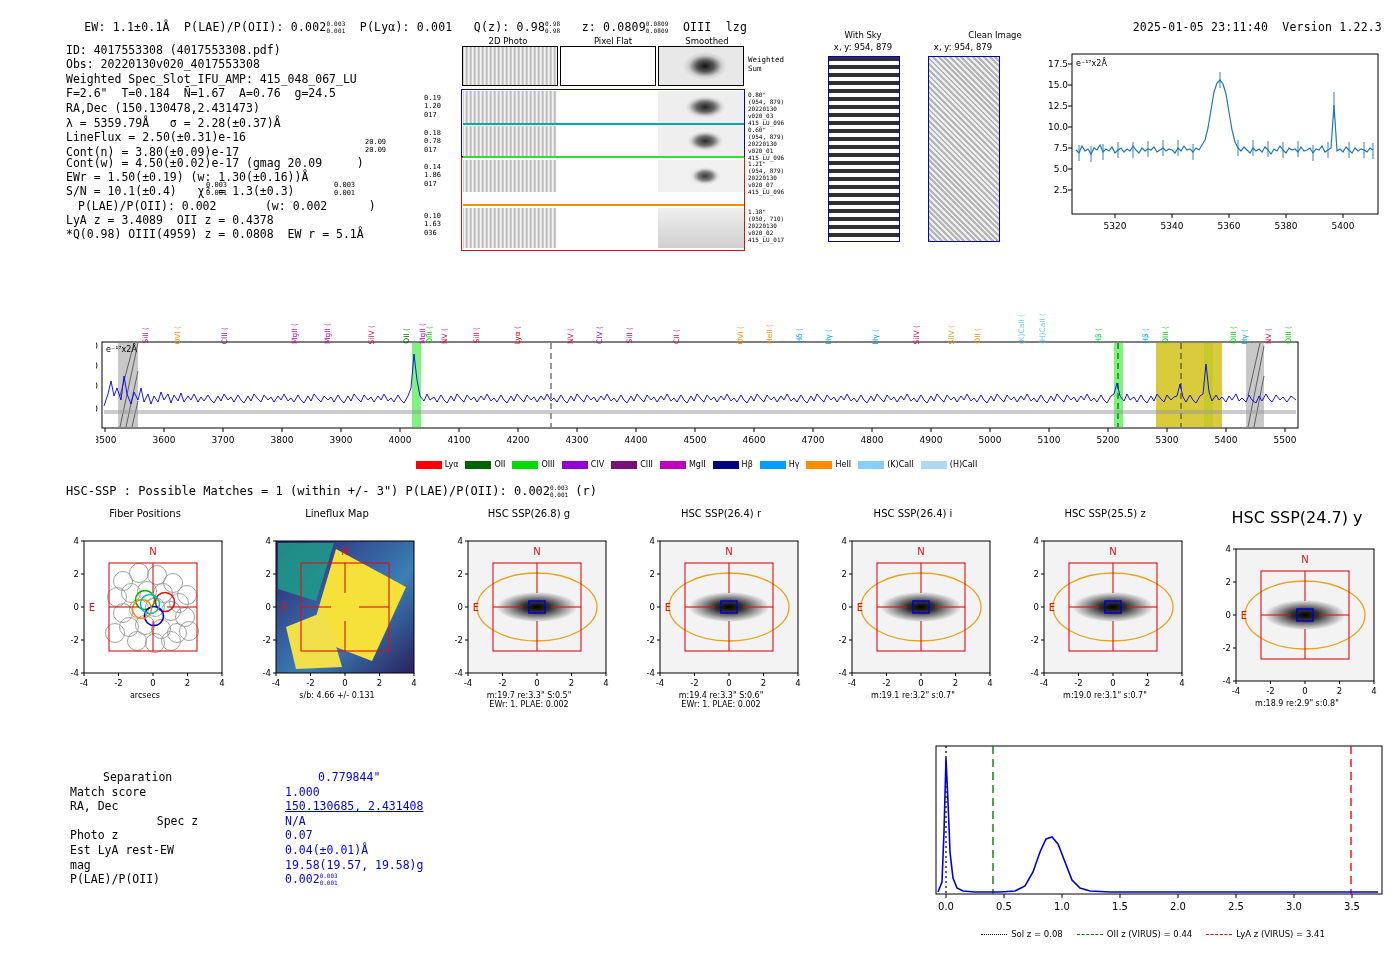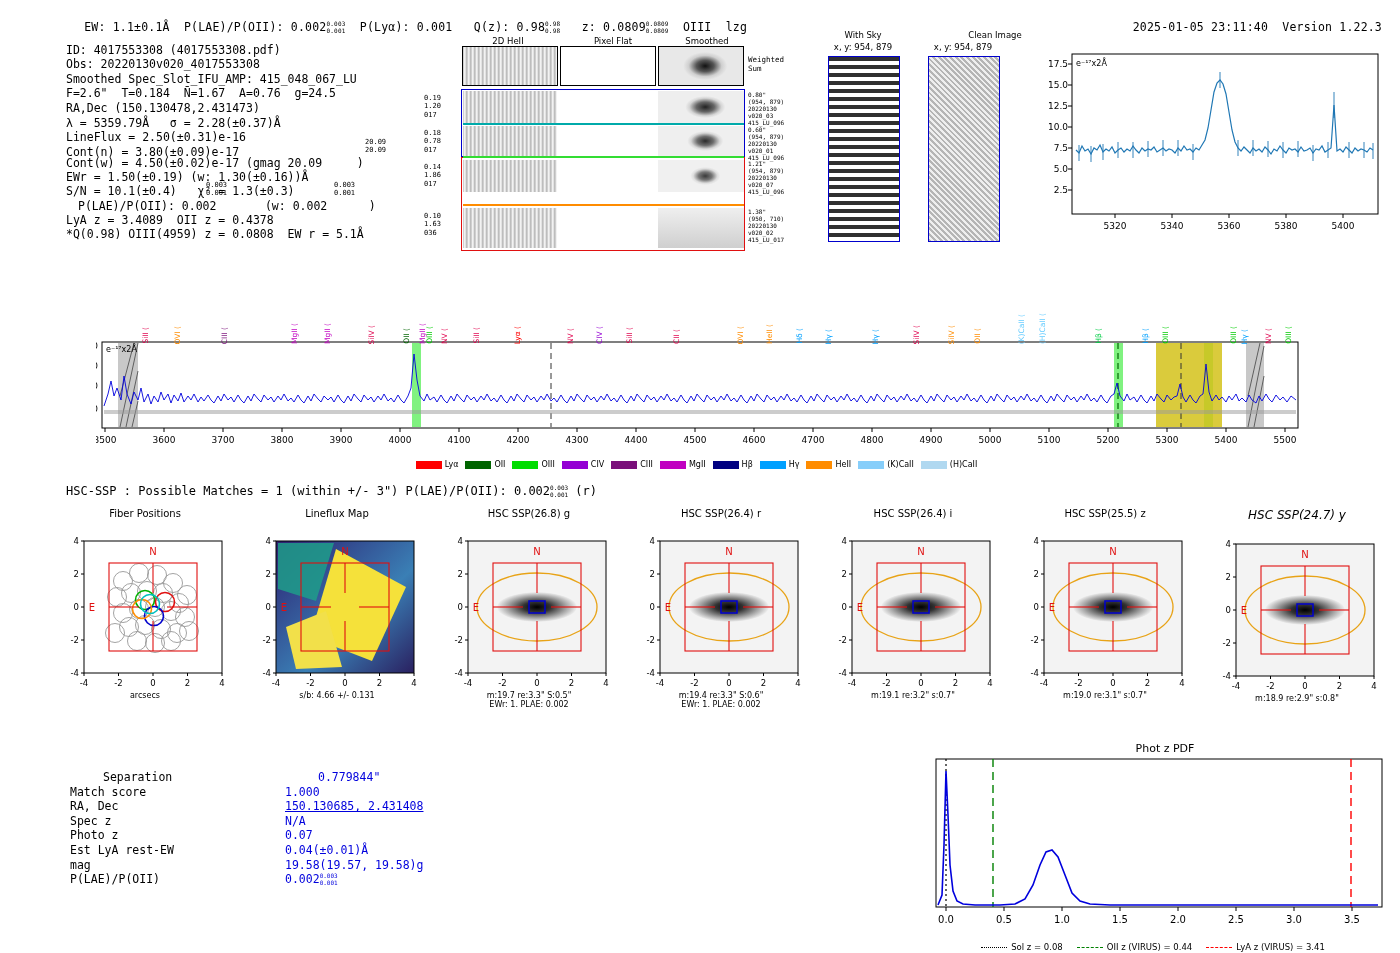--- a/index.html
+++ b/index.html
@@ -27,21 +27,21 @@
 <div class="abs mono hdr" style="left:70px;top:6px;white-space:pre;">
   <span>EW: 1.1±0.1Å</span>&nbsp;&nbsp;<span>P(LAE)/P(OII): 0.002</span><span class="frac"><span>0.003</span><br><span>0.001</span></span>&nbsp;&nbsp;<span>P(Lyα): 0.001</span>&nbsp;&nbsp;&nbsp;<span>Q(z): 0.98</span><span class="frac"><span>0.98</span><br><span>0.98</span></span>&nbsp;&nbsp;&nbsp;<span>z: 0.0809</span><span class="frac"><span>0.0809</span><br><span>0.0809</span></span>&nbsp;&nbsp;<span>OIII</span>&nbsp;&nbsp;<span>lzg</span>
 </div>
 <div class="abs mono hdr" style="right:18px;top:6px;white-space:pre;">
   <span>2025-01-05 23:11:40</span>&nbsp;&nbsp;<span>Version 1.22.3</span>
 </div>
 
 <div class="abs mono info" style="left:66px;top:28px;">
 <span>ID: 4017553308 (4017553308.pdf)</span>
 <span>Obs: 20220130v020_4017553308</span>
-<span>Smoothed Spec_Slot_IFU_AMP: 415_048_067_LU</span>
+<span>Weighted Spec_Slot_IFU_AMP: 415_048_067_LU</span>
 <span>F=2.6"  T=0.184  N̄=1.67  A=0.76  g=24.5</span>
 <span>RA,Dec (150.130478,2.431473)</span>
 <span>λ = 5359.79Å   σ = 2.28(±0.37)Å</span>
 <span>LineFlux = 2.50(±0.31)e-16</span>
 <span>Cont(n) = 3.80(±0.09)e-17</span>
 </div>
 <div class="abs mono info" style="left:66px;top:141px;">
 <span>Cont(w) = 4.50(±0.02)e-17 (gmag 20.09     )</span>
 </div>
 <div class="abs mono" style="left:365px;top:139px;font-size:7px;line-height:7.5px;">
@@ -58,21 +58,21 @@
   <span>0.003</span><br><span>0.001</span>
 </div>
 <div class="abs mono" style="left:334px;top:182px;font-size:7px;line-height:7.5px;">
   <span>0.003</span><br><span>0.001</span>
 </div>
 <div class="abs mono info" style="left:66px;top:198px;">
 <span>LyA z = 3.4089  OII z = 0.4378</span>
 <span>*Q(0.98) OIII(4959) z = 0.0808  EW r = 5.1Å</span>
 </div>
 
-<div class="abs panelttl" style="left:478px;top:36px;width:60px;">2D HeII</div>
+<div class="abs panelttl" style="left:478px;top:36px;width:60px;">2D Photo</div>
 <div class="abs panelttl" style="left:578px;top:36px;width:70px;">Pixel Flat</div>
 <div class="abs panelttl" style="left:672px;top:36px;width:70px;">Smoothed</div>
 
 <div class="abs boxblk noise" style="left:462px;top:46px;width:96px;height:40px;"></div>
 <div class="abs boxblk" style="left:560px;top:46px;width:96px;height:40px;background:#ffffff;"></div>
 <div class="abs boxblk noise2" style="left:658px;top:46px;width:86px;height:40px;background:radial-gradient(ellipse 22px 14px at 55% 50%, #111 0%, #555 40%, #cfcfcf 75%, #e8e8e8 100%);"></div>
 <div class="abs mono" style="left:748px;top:56px;font-size:7.5px;line-height:8.5px;white-space:pre;">Weighted
 Sum</div>
 
 <div class="abs boxblue" style="left:461px;top:89px;width:284px;height:68px;"></div>
@@ -689,21 +689,21 @@
         <line x1="172" y1="154" x2="172" y2="157" stroke="#000"></line>
                <text x="172" y="167" font-size="8.5" text-anchor="middle" font-family="DejaVu Sans, sans-serif">4</text>
                <line x1="31" y1="22" x2="34" y2="22" stroke="#000"></line>
                <text x="29" y="25" font-size="8.5" text-anchor="end" font-family="DejaVu Sans, sans-serif">4</text>
       </svg>
       <div class="axlbl" style="text-align: center; width: 190px; margin-top: -8px;"></div>
       <div class="axlbl" style="text-align: center; width: 190px;">m:19.0  re:3.1"  s:0.7"</div>
       <div class="axlbl" style="text-align: center; width: 190px;"></div>
     </div>
     <div class="abs" style="left: 1152px; top: 0px; width: 190px; height: 200px;">
-      <div class="panelttl" style="font-size: 12px; width: 190px; font-style: italic;">HSC SSP(24.7) y</div>
+      <div class="panelttl" style="font-size: 16px; width: 190px;">HSC SSP(24.7) y</div>
       <svg width="190" height="180" viewBox="0 0 190 180">
       <defs>
         <radialGradient id="gal6">
             <stop offset="0%" stop-color="#000"></stop>
             <stop offset="35%" stop-color="#333"></stop>
             <stop offset="75%" stop-color="#aaa"></stop>
             <stop offset="100%" stop-color="#f0f0f0"></stop>
           </radialGradient>
         <linearGradient id="lfgrad6" x1="0" y1="0" x2="1" y2="1">
             <stop offset="0%" stop-color="#2d1f70"></stop>
@@ -747,29 +747,28 @@
       <div class="axlbl" style="text-align: center; width: 190px; margin-top: -8px;"></div>
       <div class="axlbl" style="text-align: center; width: 190px;">m:18.9  re:2.9"  s:0.8"</div>
       <div class="axlbl" style="text-align: center; width: 190px;"></div>
     </div>
   </div>
 
 <div id="matchTable" class="abs mono" style="left:70px;top:770px;font-size:11.5px;line-height:14.6px;">
     <div style="white-space: pre;"><span style="display: inline-block; width: 215px; margin-left: 33px;">Separation</span><span style="color: rgb(0, 0, 221);">0.779844"</span></div>
     <div style="white-space: pre;"><span style="display: inline-block; width: 215px;">Match score</span><span style="color: rgb(0, 0, 221);">1.000</span></div>
     <div style="white-space: pre;"><span style="display: inline-block; width: 215px;">RA, Dec</span><span style="color: rgb(0, 0, 221); text-decoration: underline;">150.130685, 2.431408</span></div>
-    <div style="white-space: pre;"><span style="display: inline-block; width: 215px;">Spec z</span><span style="color: rgb(0, 0, 221);">N/A</span></div>
+    <div style="white-space: pre;"><span style="display: inline-block; width: 215px; text-align: center;">Spec z</span><span style="color: rgb(0, 0, 221);">N/A</span></div>
     <div style="white-space: pre;"><span style="display: inline-block; width: 215px;">Photo z</span><span style="color: rgb(0, 0, 221);">0.07</span></div>
     <div style="white-space: pre;"><span style="display: inline-block; width: 215px;">Est LyA rest-EW</span><span style="color: rgb(0, 0, 221);">0.04(±0.01)Å</span></div>
     <div style="white-space: pre;"><span style="display: inline-block; width: 215px;">mag</span><span style="color: rgb(0, 0, 221);">19.58(19.57, 19.58)g</span></div>
     <div style="white-space: pre;"><span style="display: inline-block; width: 215px;">P(LAE)/P(OII)</span><span style="color: rgb(0, 0, 221);">0.002</span><span class="frac" style="color: rgb(0, 0, 221);"><span>0.003</span><br><span>0.001</span></span></div>
   </div>
 
 <div class="abs" style="left:930px;top:742px;width:460px;height:200px;">
-  <div class="panelttl" style="font-size:11px;margin-left:10px;">Phot z PDF</div>
   <svg width="460" height="185" viewBox="0 0 460 185">
     <rect x="6" y="4" width="446" height="148" fill="#fff" stroke="#000" stroke-width="1"></rect>
     <line x1="16" y1="4" x2="16" y2="152" stroke="#000" stroke-width="1.2" stroke-dasharray="2,3"></line>
     <line x1="63" y1="4" x2="63" y2="152" stroke="#008000" stroke-width="1.4" stroke-dasharray="8,5"></line>
     <line x1="421" y1="4" x2="421" y2="152" stroke="#ff0000" stroke-width="1.4" stroke-dasharray="8,5"></line>
     <path fill="none" stroke="#0000dd" stroke-width="1.6" d="M8,150 L12,140 L14,90 L16,16 L18,60 L20,110 L23,136 L27,146 L33,149 L45,150 L70,150 L85,149 L95,144 L103,130 L110,110 L116,97 L122,95 L128,102 L135,120 L142,138 L150,146 L160,149 L180,150 L250,150 L350,150 L448,150"></path>
     <g stroke="#000" stroke-width="1">
       <line x1="16" y1="152" x2="16" y2="156"></line>
         <line x1="74" y1="152" x2="74" y2="156"></line>
       <line x1="132" y1="152" x2="132" y2="156"></line>

